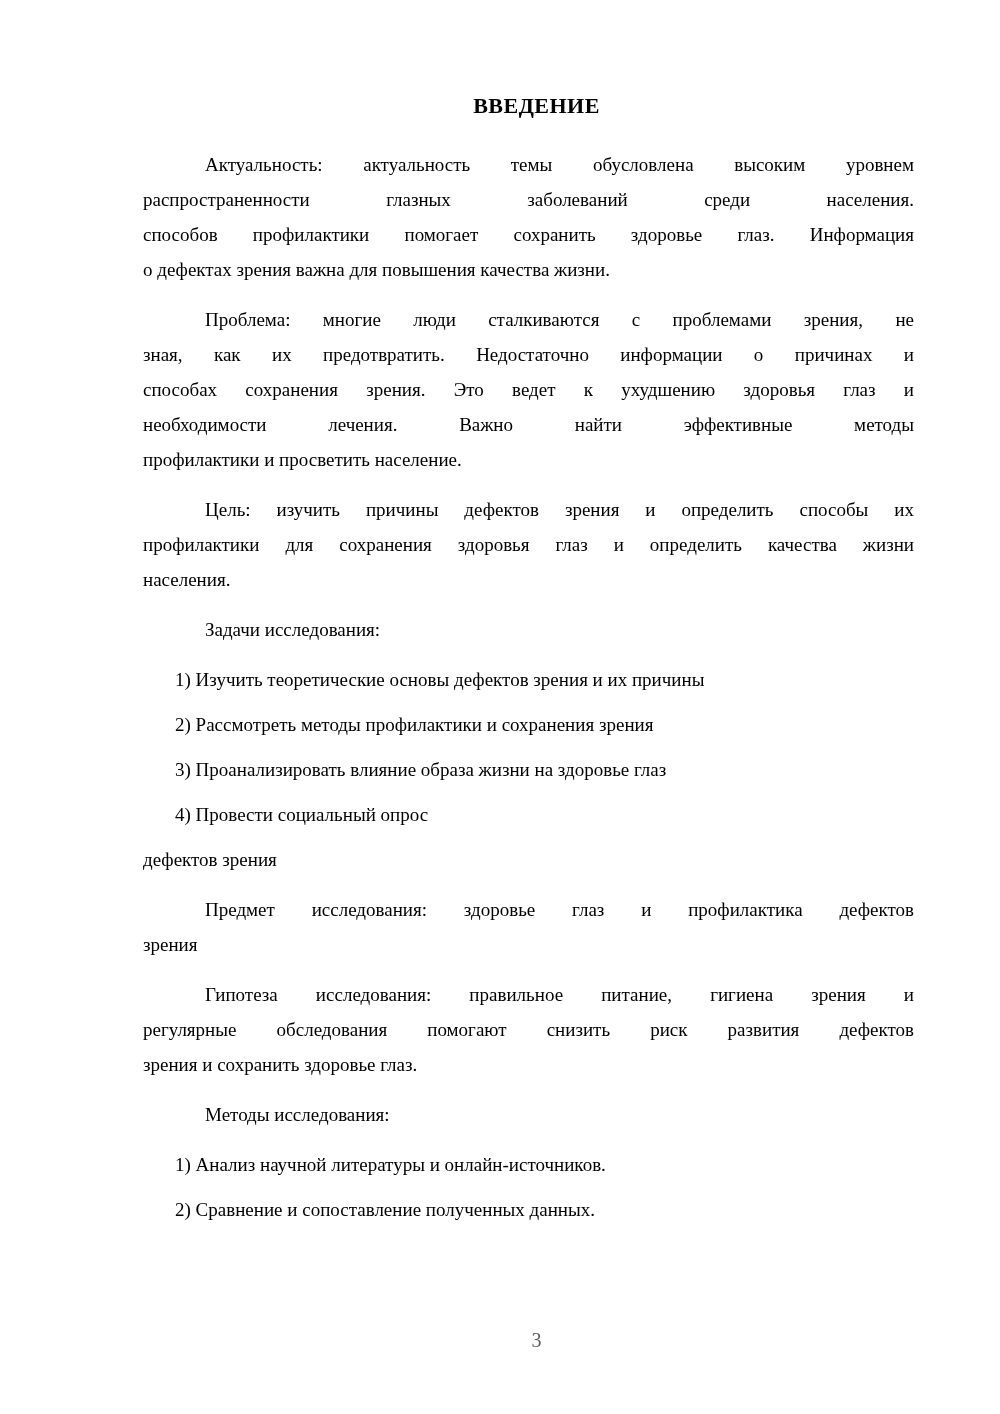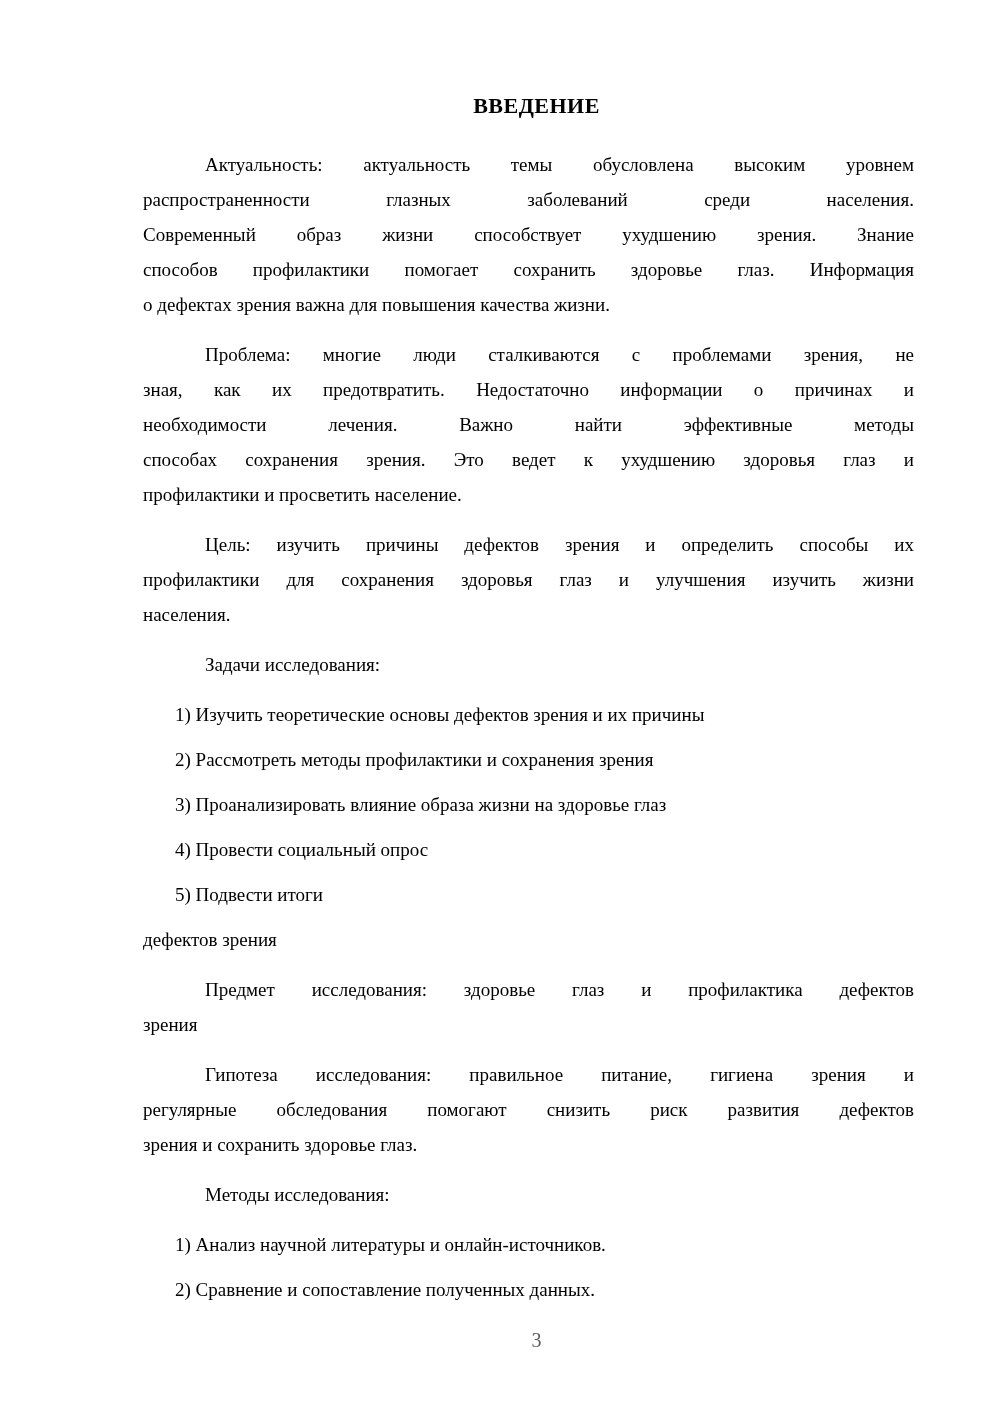--- a/index.html
+++ b/index.html
@@ -71,47 +71,45 @@
 </head>
 <body>
 
 <div class="page">
 
   <h1 class="doc-title">ВВЕДЕНИЕ</h1>
 
   <div class="para">
     <div class="jline indent">Актуальность: актуальность темы обусловлена высоким уровнем</div>
     <div class="jline">распространенности глазных заболеваний среди населения.</div>
-    <div class="jline">Современный образ жизни способствует ухудшению зрения. Знание</div>
     <div class="jline">способов профилактики помогает сохранить здоровье глаз. Информация</div>
     <div class="jline jlast">о дефектах зрения важна для повышения качества жизни.</div>
   </div>
 
   <div class="para">
     <div class="jline indent">Проблема: многие люди сталкиваются с проблемами зрения, не</div>
     <div class="jline">зная, как их предотвратить. Недостаточно информации о причинах и</div>
+    <div class="jline">способах сохранения зрения. Это ведет к ухудшению здоровья глаз и</div>
     <div class="jline">необходимости лечения. Важно найти эффективные методы</div>
-    <div class="jline">способах сохранения зрения. Это ведет к ухудшению здоровья глаз и</div>
     <div class="jline jlast">профилактики и просветить население.</div>
   </div>
 
   <div class="para">
     <div class="jline indent">Цель: изучить причины дефектов зрения и определить способы их</div>
-    <div class="jline">профилактики для сохранения здоровья глаз и улучшения изучить жизни</div>
+    <div class="jline">профилактики для сохранения здоровья глаз и определить качества жизни</div>
     <div class="jline jlast">населения.</div>
   </div>
 
   <div class="heading-line">Задачи исследования:</div>
 
   <ol class="task-list">
     <li class="task-item">1) Изучить теоретические основы дефектов зрения и их причины</li>
     <li class="task-item">2) Рассмотреть методы профилактики и сохранения зрения</li>
     <li class="task-item">3) Проанализировать влияние образа жизни на здоровье глаз</li>
     <li class="task-item">4) Провести социальный опрос</li>
-    <li class="task-item">5) Подвести итоги</li>
   </ol>
 
   <div class="para">
     <div class="jline jlast">дефектов зрения</div>
   </div>
 
   <div class="para">
     <div class="jline indent">Предмет исследования: здоровье глаз и профилактика дефектов</div>
     <div class="jline jlast">зрения</div>
   </div>

